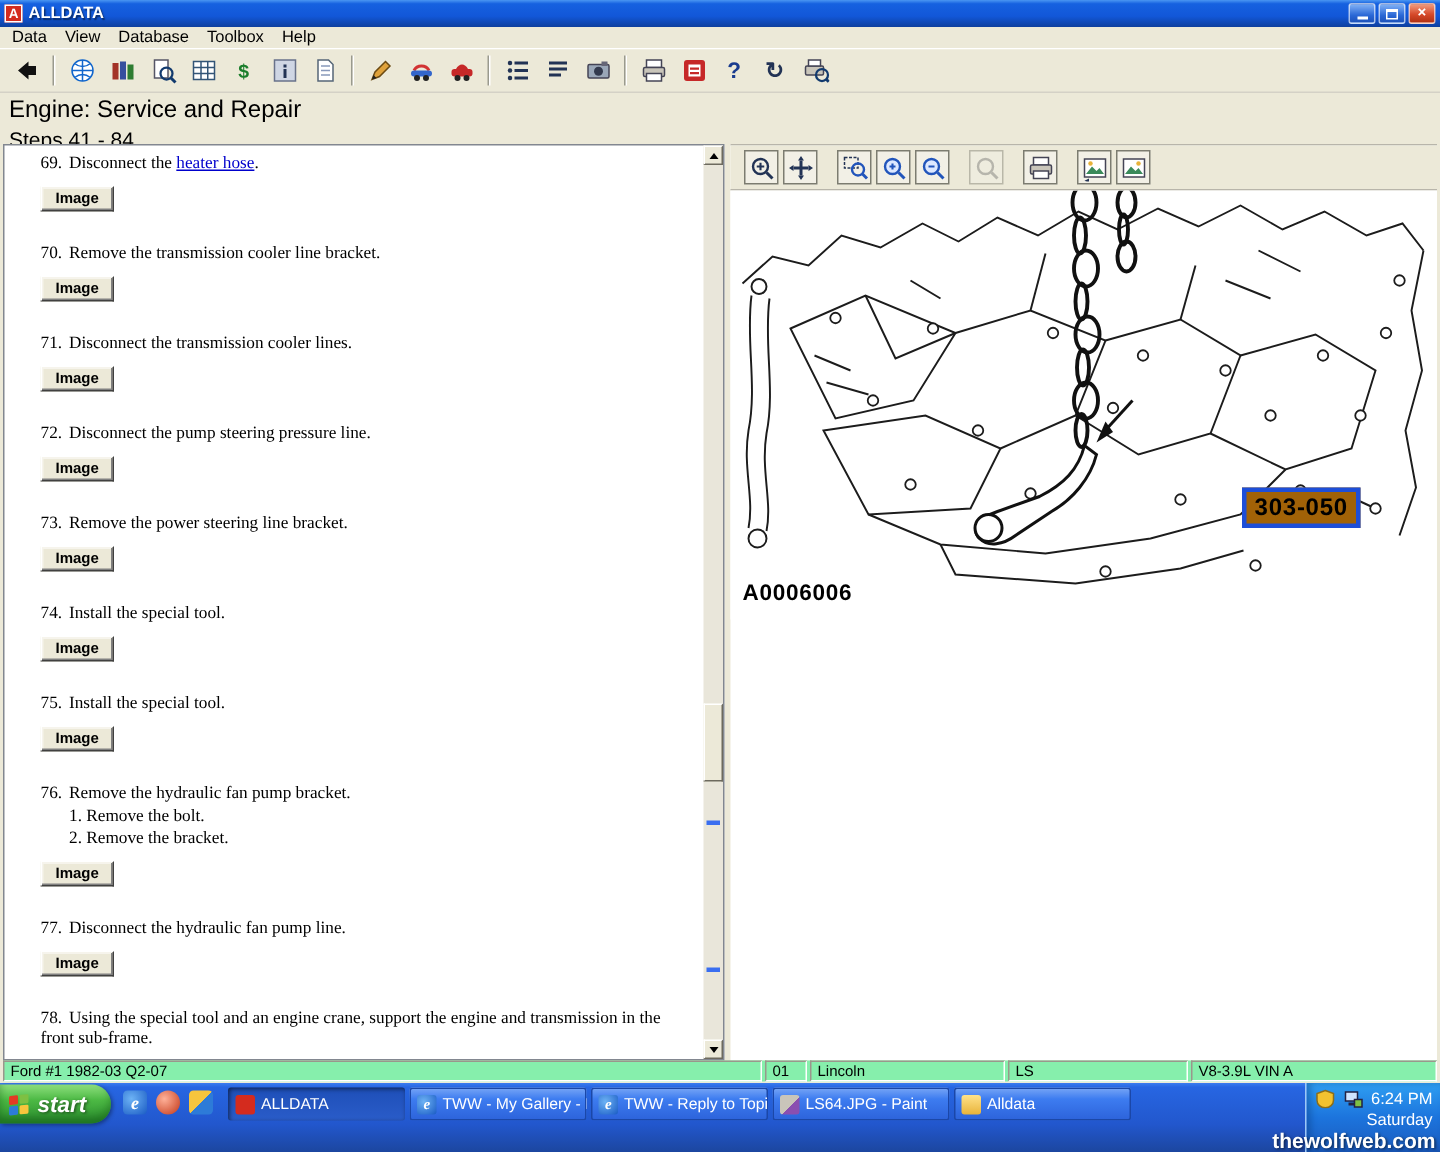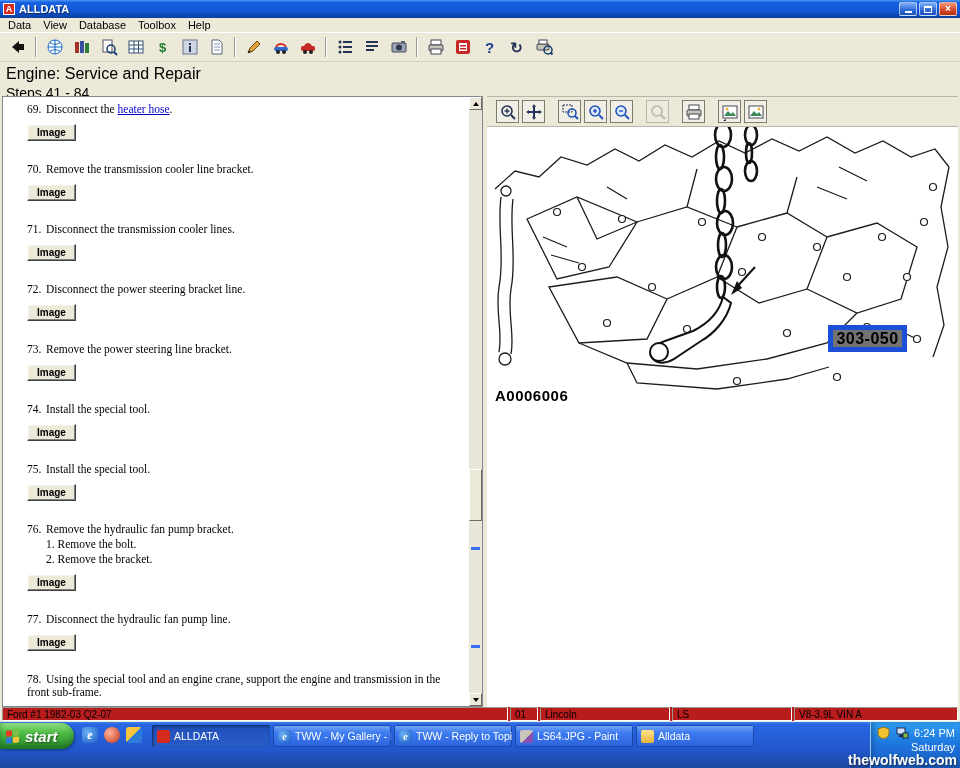--- a/index.html
+++ b/index.html
@@ -69,27 +69,27 @@
 
   
   .rightpanel{position:absolute;top:96px;left:487px;right:2px;height:611px;background:#fff;border-top:1px solid #b8b5aa}
   .imgtoolbar{height:30px;background:#ece9d8;border-bottom:1px solid #b8b5aa;
     display:flex;align-items:center;gap:3px;padding-left:9px}
   .itbtn{width:23px;height:23px;border:1px solid #7c7c70;background:#f2f0e6;
     display:flex;align-items:center;justify-content:center}
   .itbtn.gap{margin-left:10px}
   .itbtn.disabled{opacity:.45}
   .drawing{position:relative;height:286px;background:#fff;overflow:hidden}
-  .part-label{position:absolute;left:341px;top:198px;width:79px;height:27px;border:5px solid #1d4ed8;
-    background:#737373;display:flex;align-items:center;justify-content:center;
+  .part-label{position:absolute;left:341px;top:198px;width:79px;height:27px;border:3px solid #1d4ed8;
+    background:#a16207;display:flex;align-items:center;justify-content:center;
     font:bold 16px "Liberation Sans",sans-serif;letter-spacing:.5px}
   .figure-id{position:absolute;left:8px;top:260px;font:bold 15px "Liberation Sans",sans-serif;letter-spacing:.5px}
 
   
-  .statusbar{position:absolute;left:2px;right:2px;top:707px;height:14px;background:#b91c1c;
+  .statusbar{position:absolute;left:2px;right:2px;top:707px;height:14px;background:#86efac;
     display:flex;gap:2px;font-size:10px;color:#000}
   .scell{border:1px solid;border-color:#9a978c #fff #fff #9a978c;padding:0 4px;
     display:flex;align-items:center;white-space:nowrap;overflow:hidden}
   .sc0{width:506px}.sc1{width:28px}.sc2{width:130px}.sc3{width:120px}.sc4{flex:1}
 
   
   .taskbar{position:absolute;left:0;right:0;bottom:0;height:46px;
     background:linear-gradient(180deg,#3a7df0 0%,#2766e2 6%,#2257cd 60%,#1c469f 100%)}
   .startbtn{position:absolute;left:0;top:1px;height:26px;width:74px;border-radius:0 13px 13px 0;
     background:linear-gradient(180deg,#8ee07e,#4cb944 40%,#2f9331 90%);
@@ -289,21 +289,21 @@
         </div>
         <div class="step">
           <div class="step-line"><span class="step-num">70.</span><span class="step-text">Remove the transmission cooler line bracket.</span></div>
           <button class="img-btn">Image</button>
         </div>
         <div class="step">
           <div class="step-line"><span class="step-num">71.</span><span class="step-text">Disconnect the transmission cooler lines.</span></div>
           <button class="img-btn">Image</button>
         </div>
         <div class="step">
-          <div class="step-line"><span class="step-num">72.</span><span class="step-text">Disconnect the power steering bracket line.</span></div>
+          <div class="step-line"><span class="step-num">72.</span><span class="step-text">Disconnect the pump steering pressure line.</span></div>
           <button class="img-btn">Image</button>
         </div>
         <div class="step">
           <div class="step-line"><span class="step-num">73.</span><span class="step-text">Remove the power steering line bracket.</span></div>
           <button class="img-btn">Image</button>
         </div>
         <div class="step">
           <div class="step-line"><span class="step-num">74.</span><span class="step-text">Install the special tool.</span></div>
           <button class="img-btn">Image</button>
         </div>

